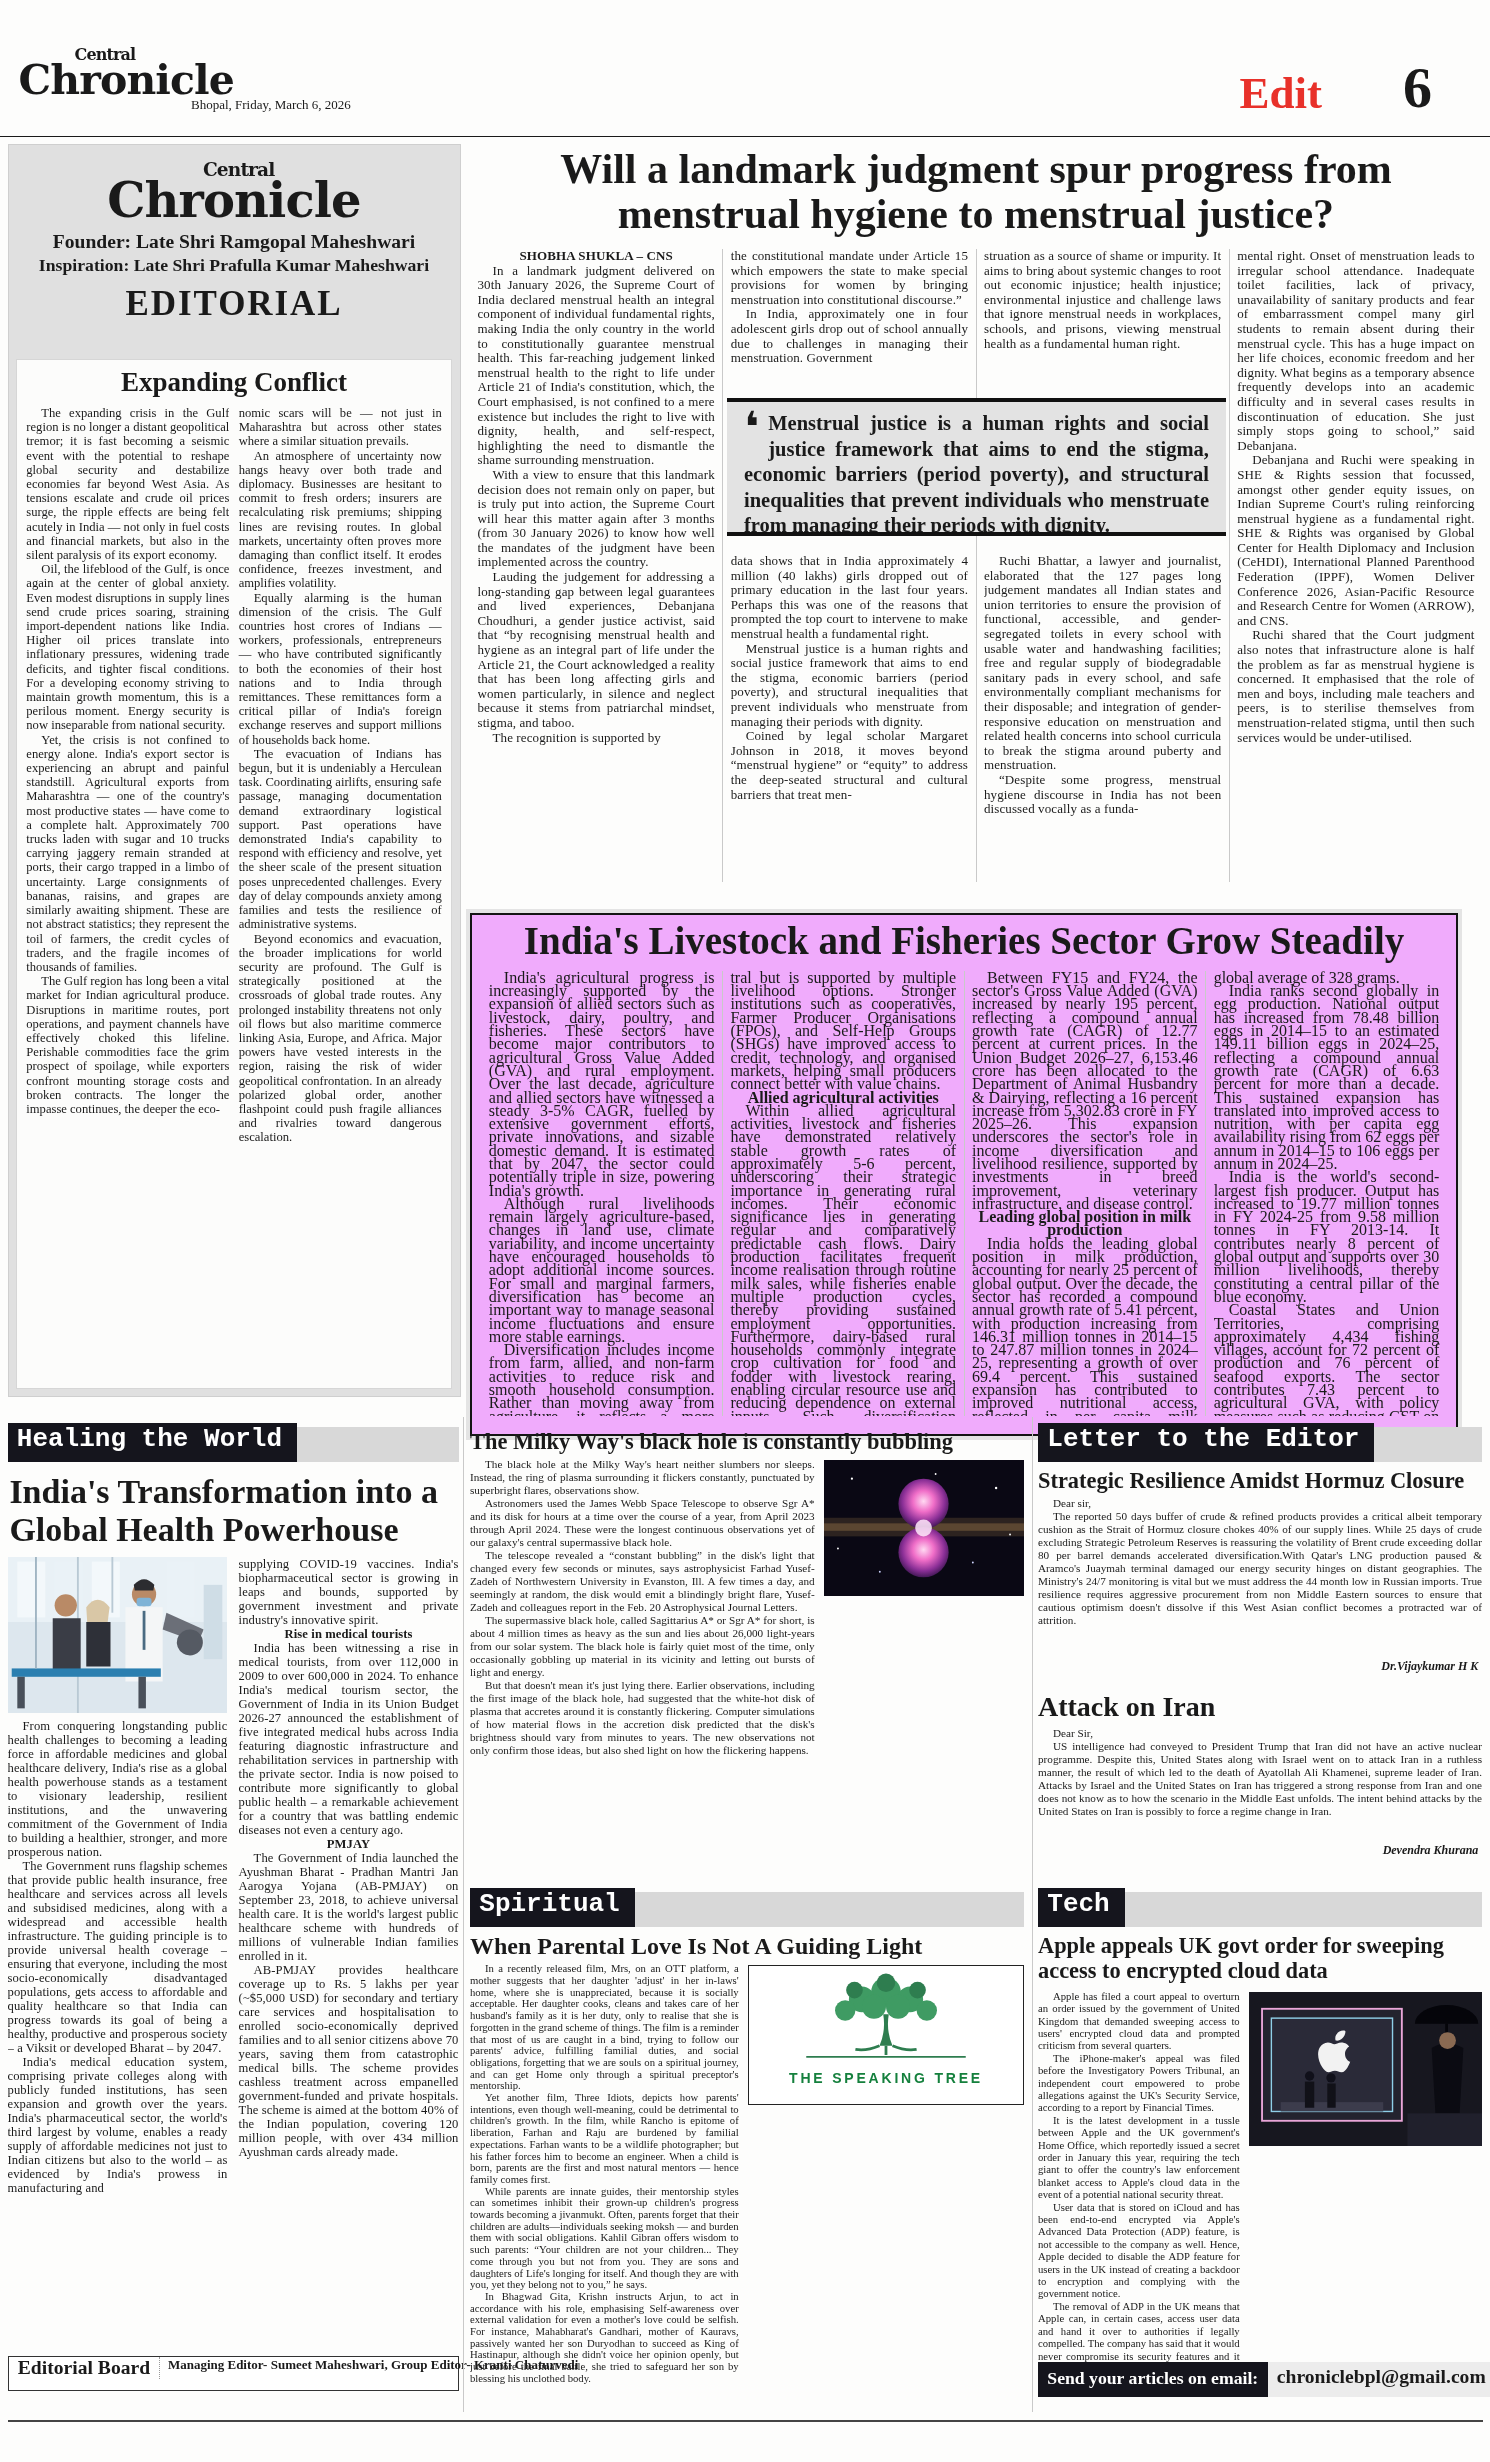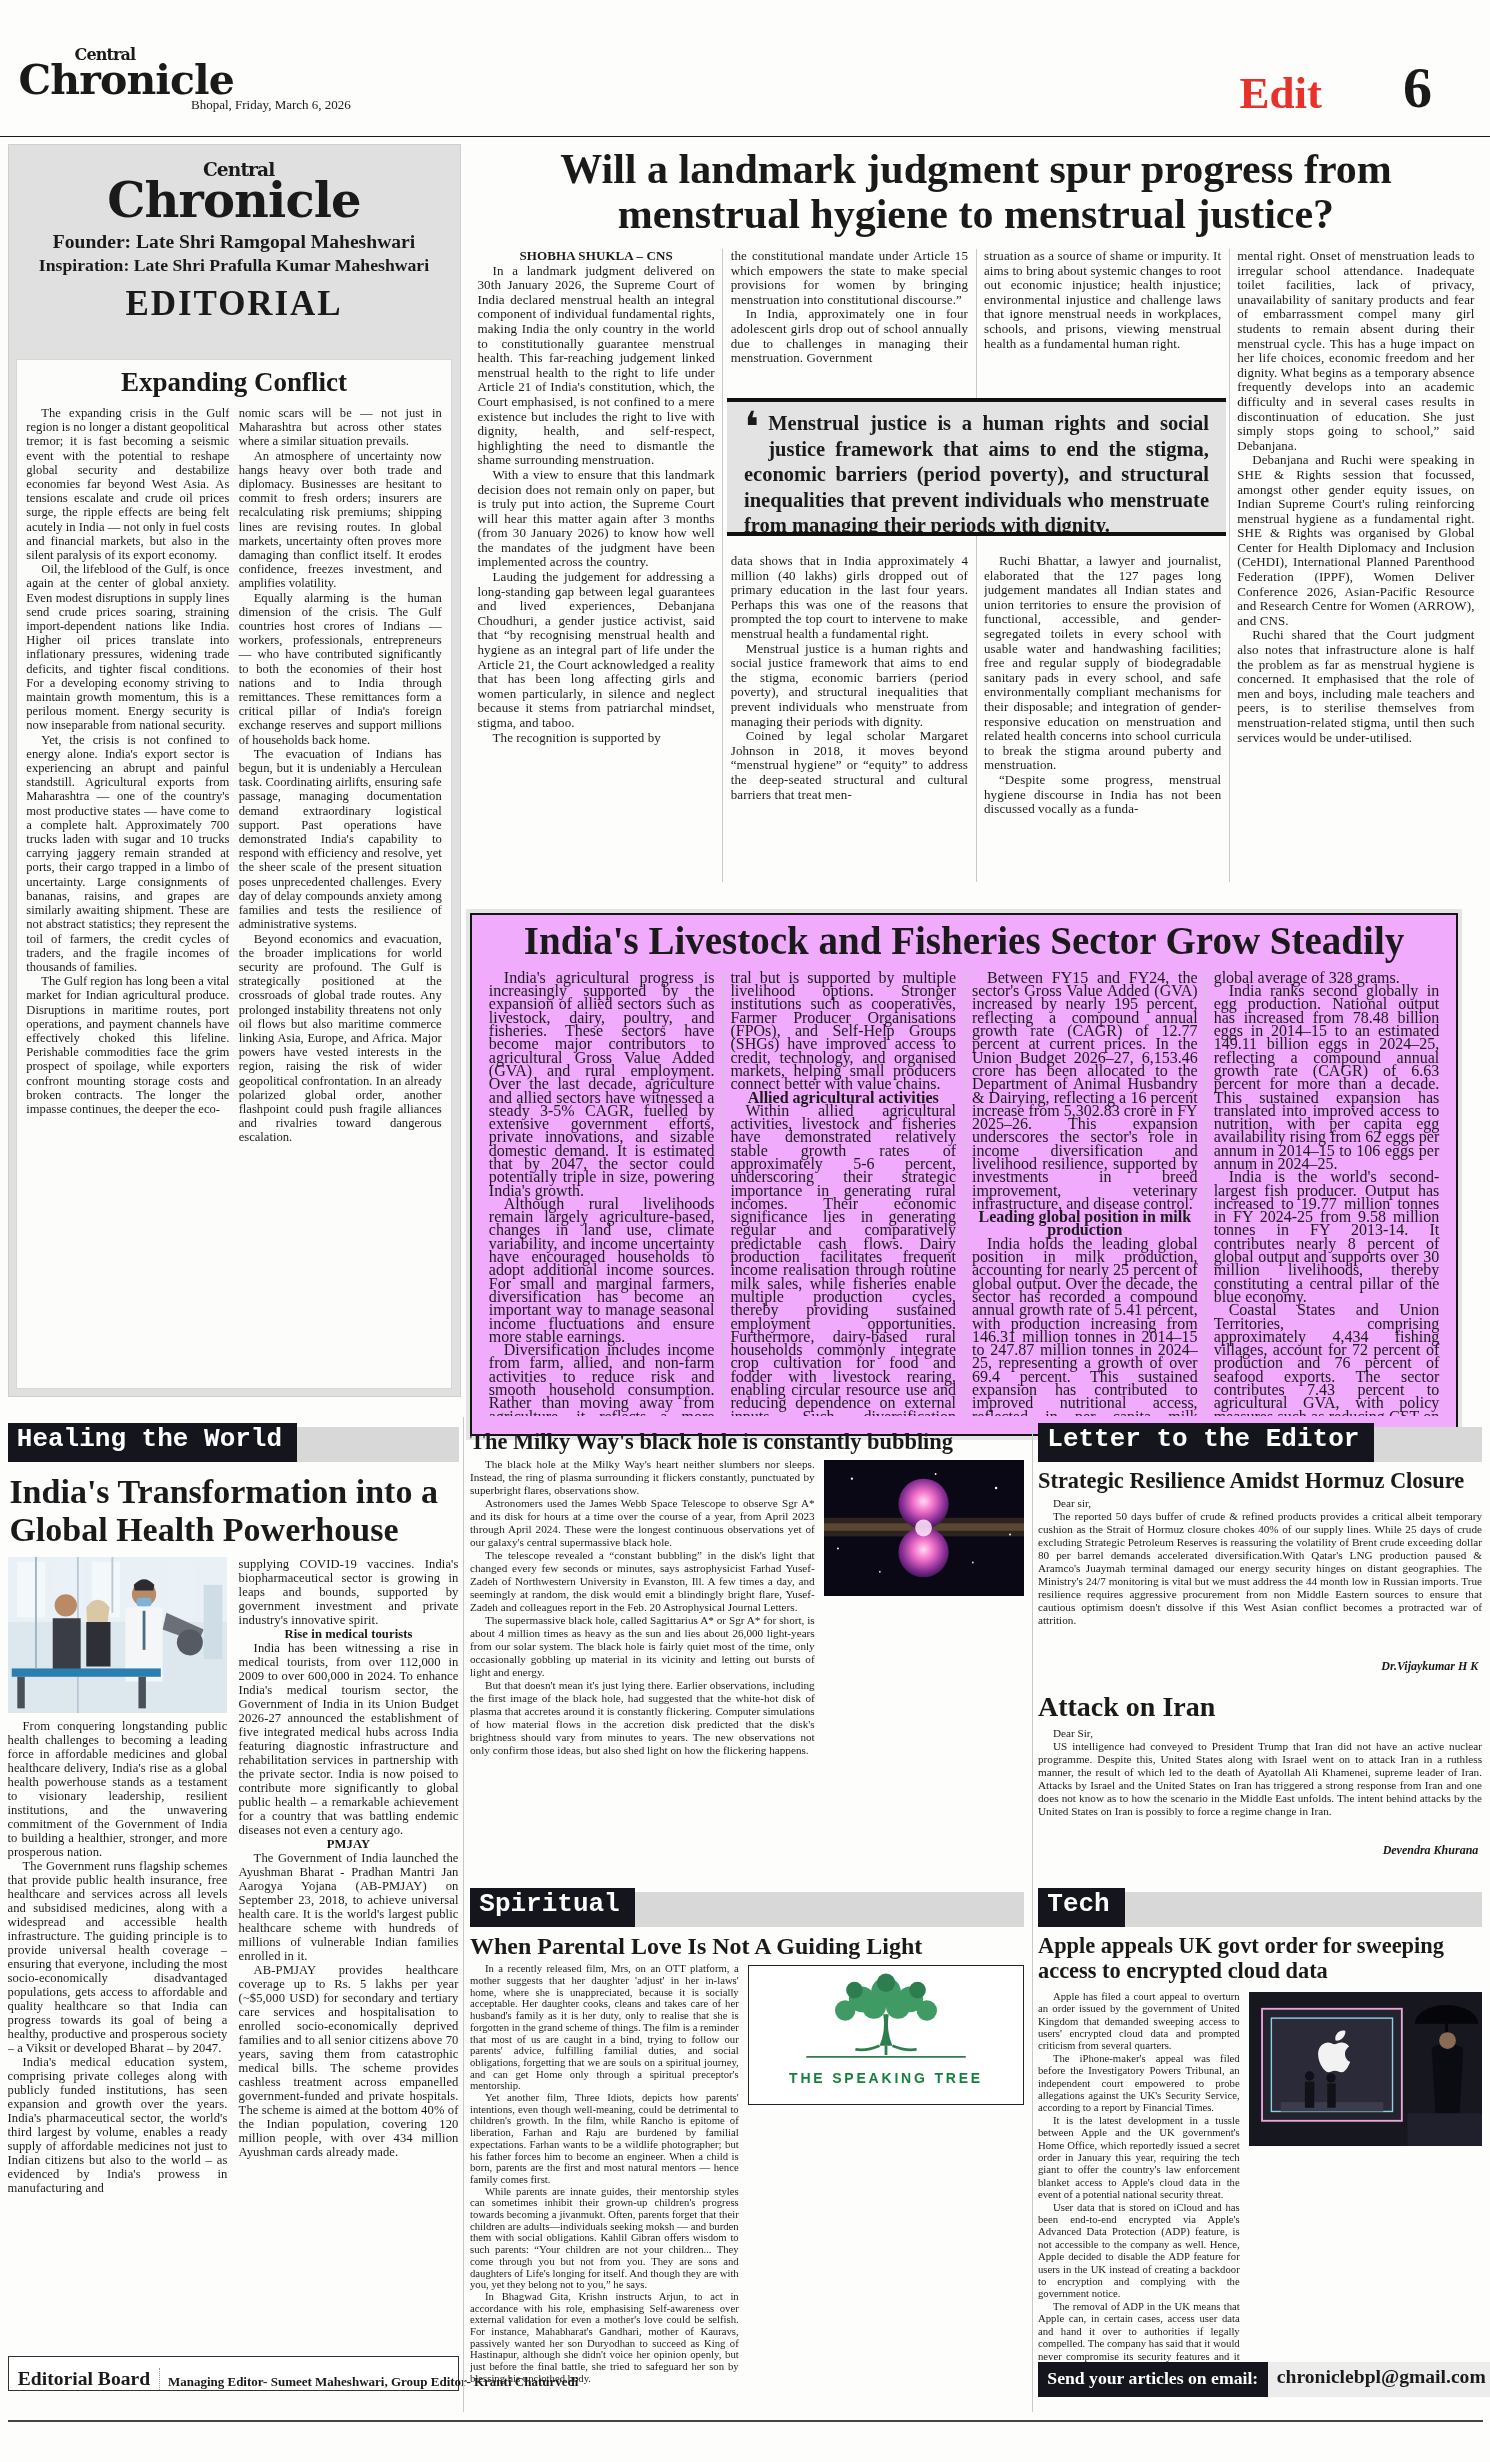--- a/index.html
+++ b/index.html
@@ -77,21 +77,21 @@
   .lt-title{font-weight:bold;font-size:22.4px;margin:5.6px 0 3.7px 0;}
   .lt-body{height:160px;font-size:11.2px;line-height:13px;}
   .lt2-title{font-weight:bold;font-size:28px;margin:17px 0 3.7px 0;}
   .lt2-body{height:114px;font-size:11.2px;line-height:13px;}
   .signature{text-align:right;font-weight:bold;font-style:italic;font-size:12px;margin:1.9px 3.7px 0 0;}
   .tech{position:absolute;left:1038px;top:1888px;width:444px;}
   .t-title{font-weight:bold;font-size:22.4px;line-height:1.15;margin:5.6px 0 5.6px 0;}
   .t-body{height:328px;font-size:10.7px;line-height:12.4px;}
   .t-photo{float:right;width:233px;height:154px;margin:1.9px 0 5.6px 9.3px;}
   
-  .edboard{position:absolute;left:7.5px;top:2356px;width:451px;height:35px;border:1.9px solid #333;box-sizing:border-box;display:flex;align-items:flex-end;background:#fff;}
+  .edboard{position:absolute;left:7.5px;top:2356px;width:451px;height:35px;border:1.9px solid #333;box-sizing:border-box;display:flex;align-items:flex-start;background:#fff;}
   .edboard .lbl{font-weight:bold;font-size:19.6px;padding:0 9.3px;white-space:nowrap;}
   .edboard .div{border-left:1.9px dotted #999;height:22.4px;}
   .edboard .who{font-weight:bold;font-size:13px;padding:0 7.5px;white-space:nowrap;}
   .submitbar{position:absolute;left:1038px;top:2362px;width:444px;height:35px;display:flex;align-items:stretch;}
   .submitbar .dark{background:#15151d;color:#fff;font-weight:bold;font-size:17.7px;padding:5.6px 9.3px;white-space:nowrap;}
   .submitbar .mail{flex:1;background:#ececec;font-weight:bold;font-size:19.6px;padding:3.7px 9.3px;font-family:"Liberation Serif",serif;}
   .vrule{position:absolute;width:0.9px;background:#c9c9c9;}
   .bottom-rule{position:absolute;left:7.5px;top:2420px;width:1475px;height:1.9px;background:#444;}
 </style>
 </head>

